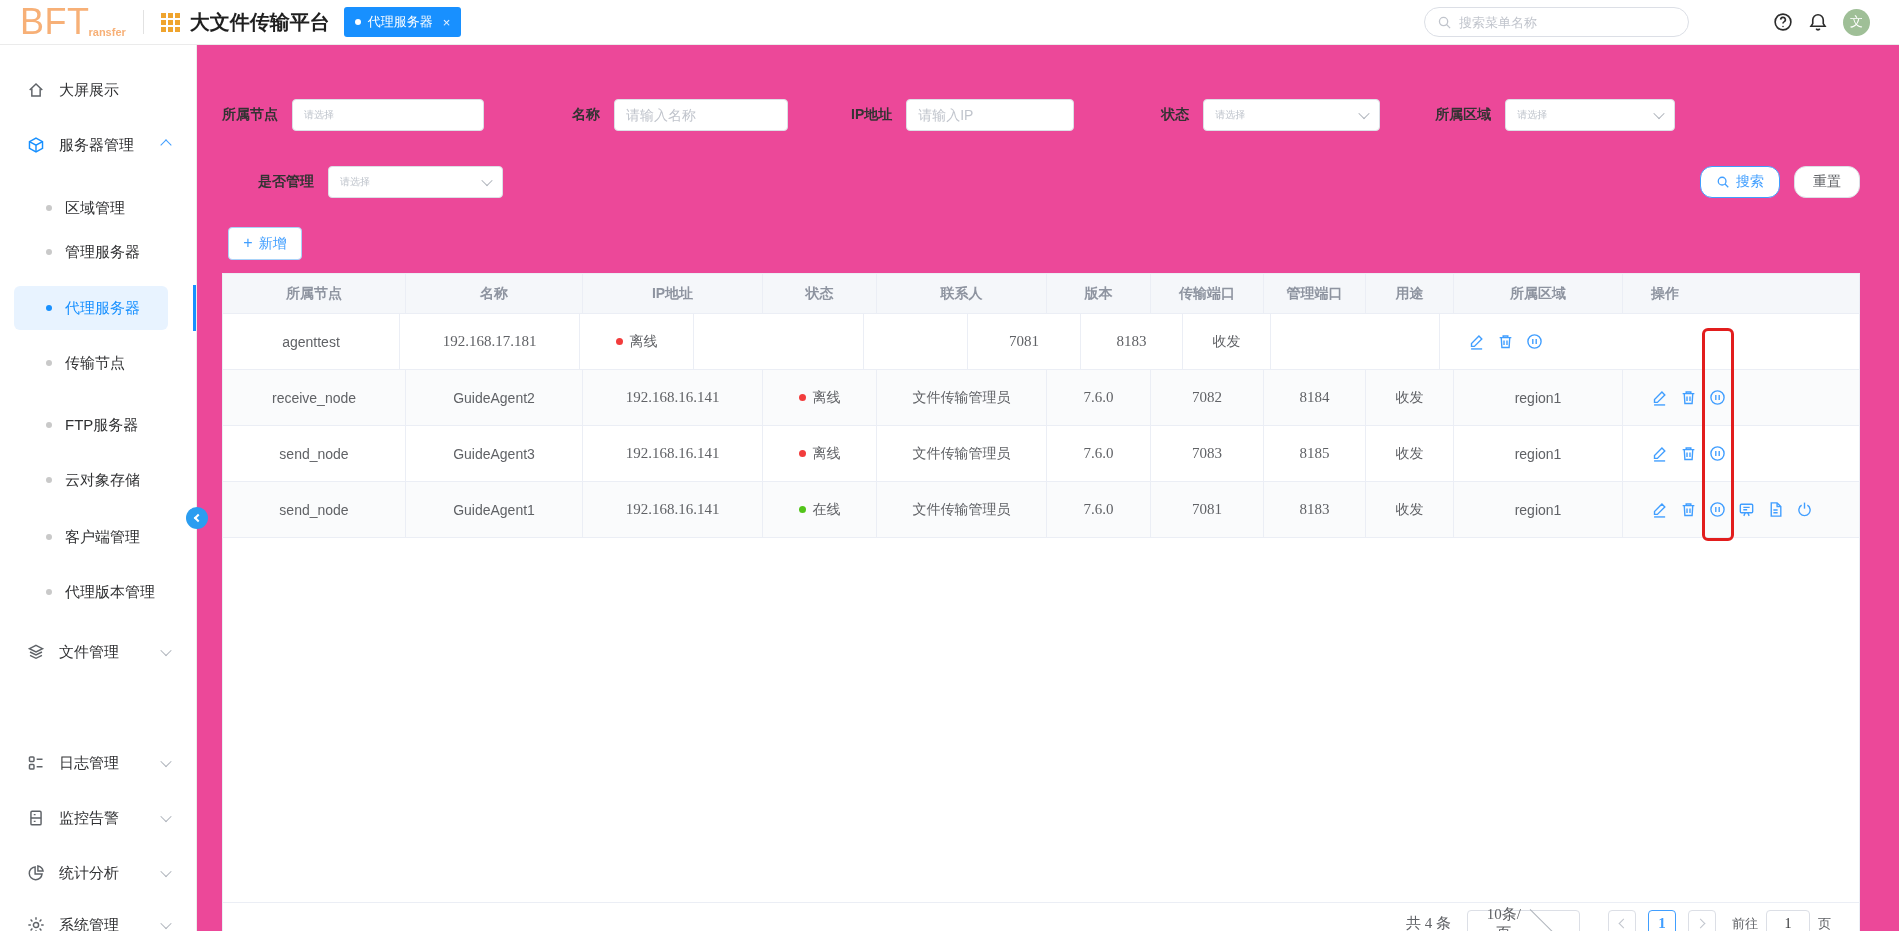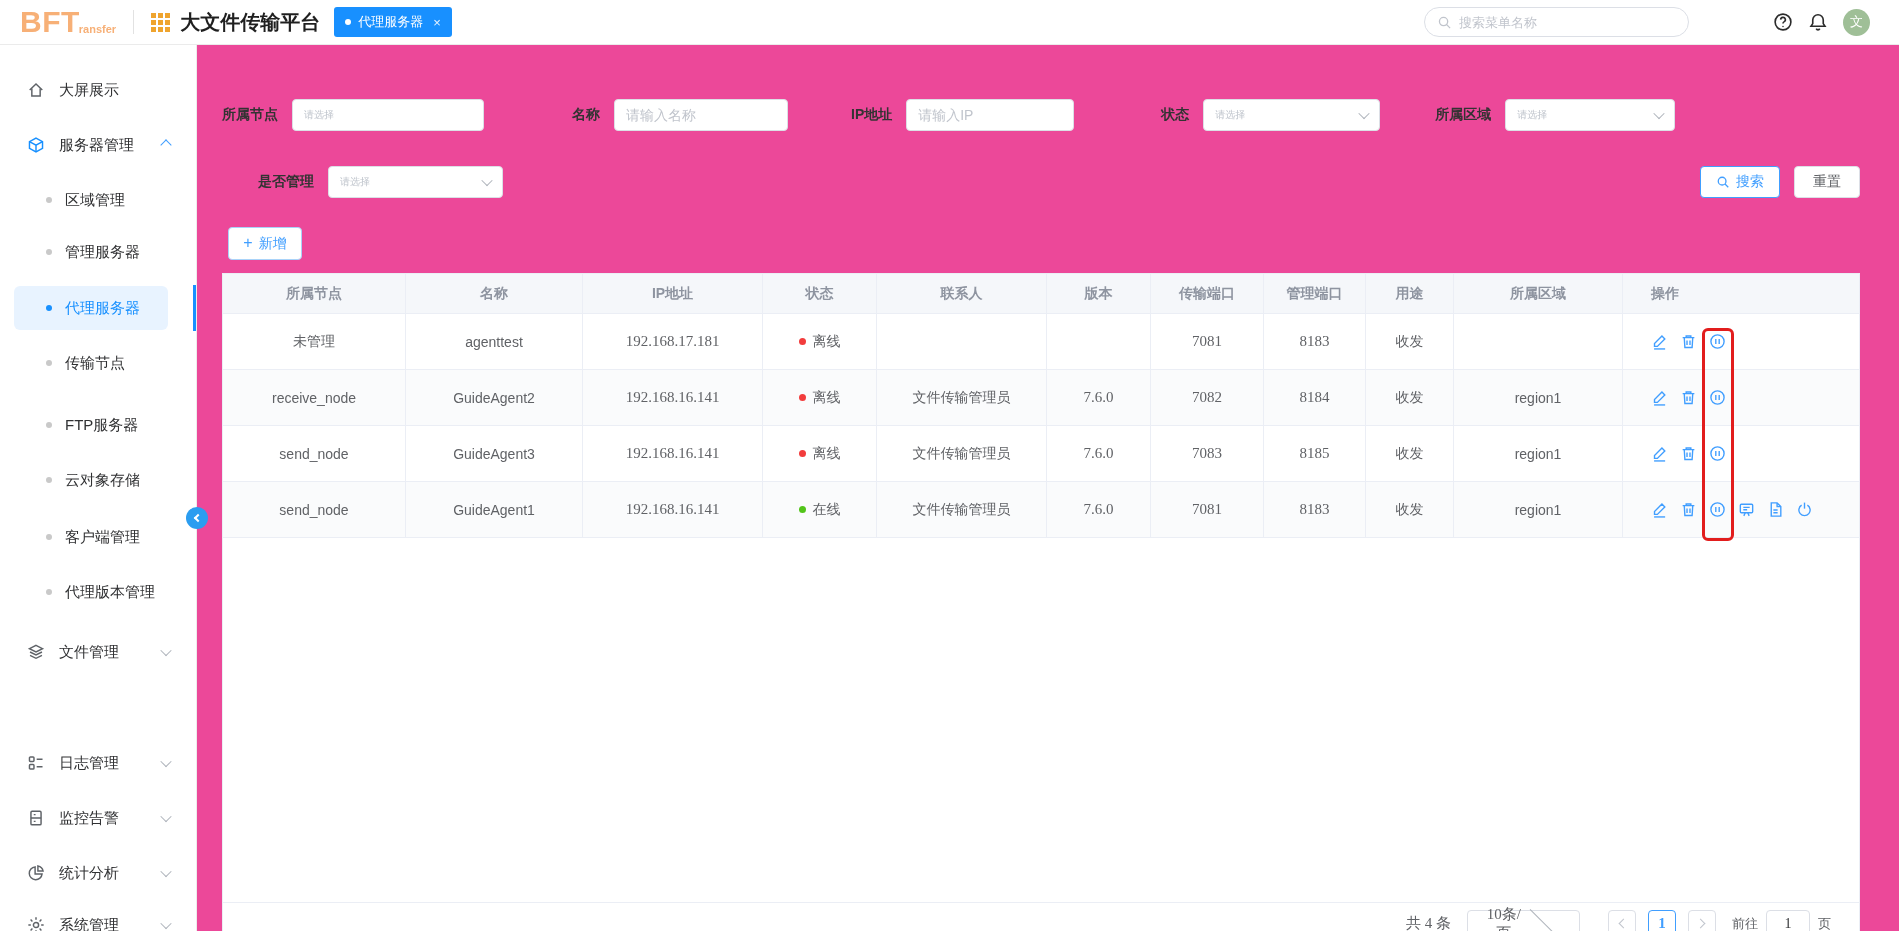--- a/index.html
+++ b/index.html
@@ -4,21 +4,21 @@
 <style>
 *{margin:0;padding:0;box-sizing:border-box}
 html,body{width:1899px;height:931px;overflow:hidden;background:#fff;
   font-family:"Liberation Sans","DejaVu Sans",sans-serif;color:#303133}
 svg{display:block;width:100%;height:100%}
 
 
 .topbar{height:45px;display:flex;align-items:center;padding:0 29px 0 20px;
   border-bottom:1px solid #ebebeb;background:#fff;position:relative;z-index:9}
 .logo{display:flex;align-items:center}
-.logo-main{font-size:30px;font-weight:bold;color:#f7b077;letter-spacing:.5px;line-height:1}
+.logo-main{font-size:36px;font-weight:normal;color:#f7b077;letter-spacing:.5px;line-height:1}
 .logo-sub{font-size:11px;font-weight:bold;color:#f7b077;align-self:flex-end;margin:0 0 2px -1px}
 .vdiv{width:1px;height:24px;background:#e2e2e2;margin:0 17px}
 .grid-icon{display:grid;grid-template-columns:repeat(3,5px);grid-gap:2px;margin-right:10px}
 .grid-icon i{width:5px;height:5px;background:#efa42e}
 .app-title{font-size:20px;font-weight:bold;color:#1f1f1f;white-space:nowrap}
 .tab{margin-left:14px;height:30px;background:#1890ff;border-radius:3px;color:#fff;
   display:flex;align-items:center;padding:0 11px;font-size:13px;gap:7px;cursor:pointer}
 .tab-dot{width:6px;height:6px;border-radius:50%;background:#fff}
 .tab-close{font-size:13px;opacity:.9;margin-left:3px}
 .menu-search{margin-left:auto;width:265px;height:30px;border:1px solid #dcdfe6;border-radius:15px;
@@ -63,21 +63,21 @@
 .flabel{font-size:14px;font-weight:600;color:#333;margin-right:14px;white-space:nowrap}
 .tinput,.tselect{height:32px;border:1px solid #dcdfe6;border-radius:4px;display:flex;
   align-items:center;padding:0 11px;background:#fff}
 .tinput input{border:0;outline:0;width:100%;font-size:14px;color:#606266}
 .tselect .ph{color:#bfc4cc;font-size:10px;flex:1;white-space:nowrap}
 .tselect .chev{margin-left:8px;flex:none}
 .frow1{position:absolute;top:54px;left:25px;display:flex;align-items:center}
 .frow2{position:absolute;top:121px;left:25px;right:39px;display:flex;align-items:flex-start}
 .w192{width:192px}.w174{width:174px}.w173{width:168px}.w177{width:177px}.w170{width:170px}.w175{width:175px}
 .ml88{margin-left:88px}.ml63{margin-left:63px}.ml87{margin-left:87px}.ml55{margin-left:55px}.ml36{margin-left:36px}
-.btn{height:32px;border-radius:4px;font-size:14px;display:flex;align-items:center;justify-content:center;
+.btn{height:32px;border-radius:12px;font-size:14px;display:flex;align-items:center;justify-content:center;
   cursor:pointer;background:#fff}
 .btn.search{width:80px;border:1px solid #409eff;color:#409eff;gap:6px}
 .btn.search .mag{width:14px;height:14px}
 .btn.reset{width:66px;border:1px solid #dcdfe6;color:#606266}
 .btn-group{margin-left:auto;display:flex;gap:14px}
 .add-btn{position:absolute;top:182px;left:31px;width:74px;height:33px;border:1px solid #a9d3f9;
   border-radius:4px;background:#fff;color:#409eff;font-size:14px;display:flex;align-items:center;
   justify-content:center;gap:6px;cursor:pointer}
 .add-plus{font-size:16px;line-height:1;margin-top:-1px}
 
@@ -188,21 +188,21 @@
       <span class="s-icon blue">
           <svg viewBox="0 0 16 16" fill="none" stroke="currentColor" stroke-width="1.3">
             <path d="M8 1.8 13.8 5v6L8 14.2 2.2 11V5z"></path>
             <path d="M2.2 5 8 8.2 13.8 5"></path>
             <path d="M8 8.2v6"></path>
           </svg>
         </span>
       <span>服务器管理</span>
       <span class="chev up"></span>
     </div>
-    <div class="s-item sub" style="top:132px">
+    <div class="s-item sub" style="top:140px">
       <span class="dot6"></span>
         <span>区域管理</span>
     </div>
     <div class="s-item sub" style="top:184px">
       <span class="dot6"></span>
         <span>管理服务器</span>
     </div>
     <div class="s-item sub active" style="top:240px">
       <span class="dot6"></span>
         <span>代理服务器</span>
@@ -359,21 +359,20 @@
         <div class="cell c4">联系人</div>
         <div class="cell c5">版本</div>
         <div class="cell c6">传输端口</div>
         <div class="cell c7">管理端口</div>
         <div class="cell c8">用途</div>
         <div class="cell c9">所属区域</div>
         <div class="cell c10">操作</div>
       </div>
 
       <div class="trow">
-        <div class="cell c0">未管理</div>
         <div class="cell c1">agenttest</div>
         <div class="cell c2 num">192.168.17.181</div>
         <div class="cell c3">
           <span class="dot offline"></span>
           <span>离线</span>
         </div>
         <div class="cell c4"></div>
         <div class="cell c5 num"></div>
         <div class="cell c6 num">7081</div>
         <div class="cell c7 num">8183</div>

